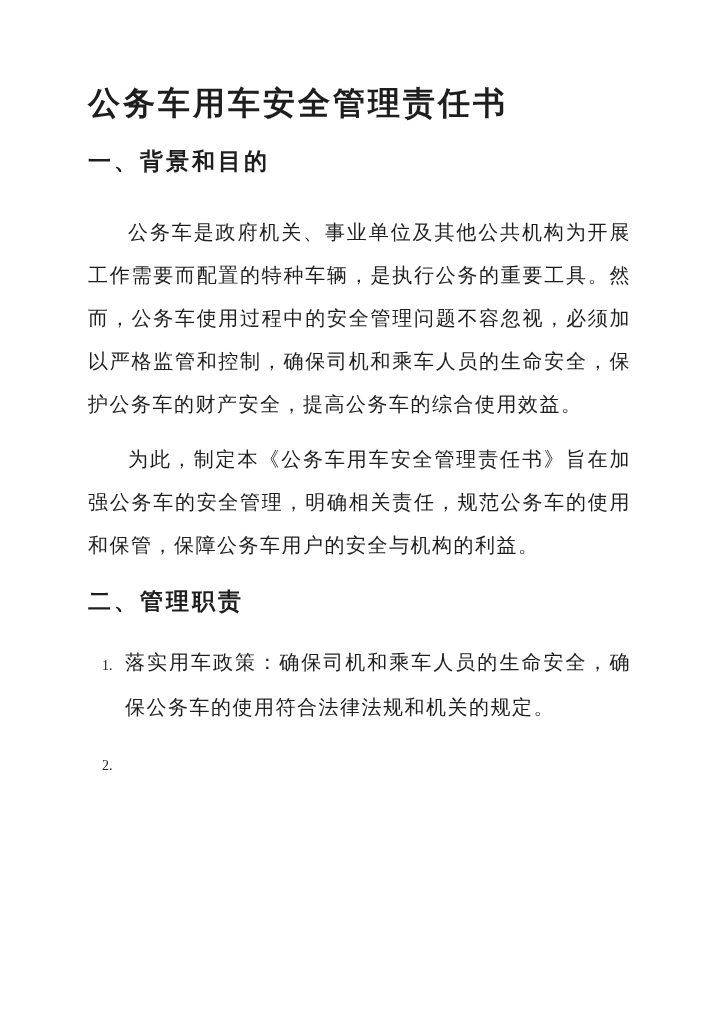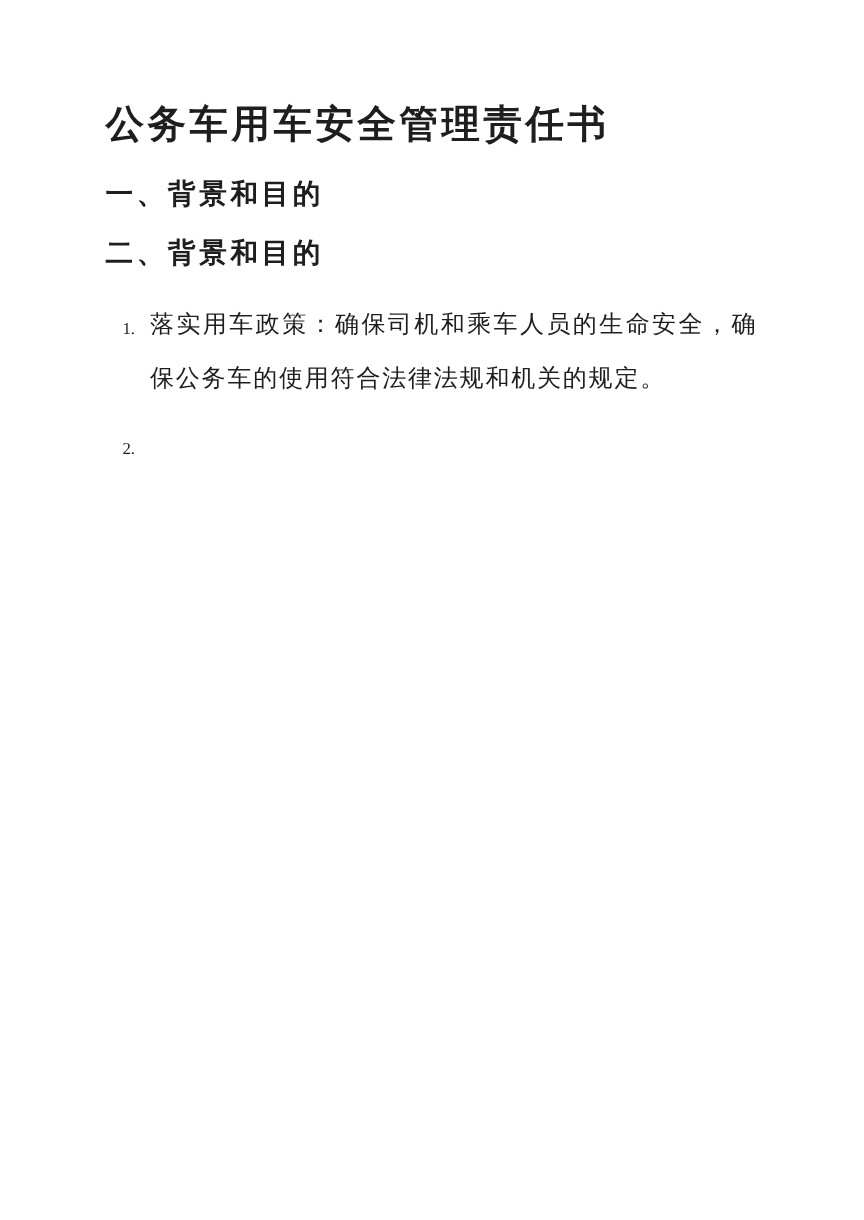--- a/index.html
+++ b/index.html
@@ -81,23 +81,25 @@
 </head>
 <body>
 
 <div class="page">
   <div class="content">
 
     <div class="doc-title">公务车用车安全管理责任书</div>
 
     <div class="h-level1 h1-background">一、背景和目的</div>
 
+    <p class="para para-1">公务车是政府机关、事业单位及其他公共机构为开展工作需要而配置的特种车辆，是执行公务的重要工具。然而，公务车使用过程中的安全管理问题不容忽视，必须加以严格监管和控制，确保司机和乘车人员的生命安全，保护公务车的财产安全，提高公务车的综合使用效益。</p>
 
+    <p class="para para-2">为此，制定本《公务车用车安全管理责任书》旨在加强公务车的安全管理，明确相关责任，规范公务车的使用和保管，保障公务车用户的安全与机构的利益。</p>
 
-    <div class="h-level1 h1-duties">二、背景和目的</div>
+    <div class="h-level1 h1-duties">二、管理职责</div>
 
 
     <ul class="num-list">
       <li class="num-item num-item-1">
         <span class="num-marker">1.</span>
         <span>落实用车政策：确保司机和乘车人员的生命安全，确保公务车的使用符合法律法规和机关的规定。</span>
       </li>
       <li class="num-item num-item-2">
         <span class="num-marker">2.</span>
       </li>

